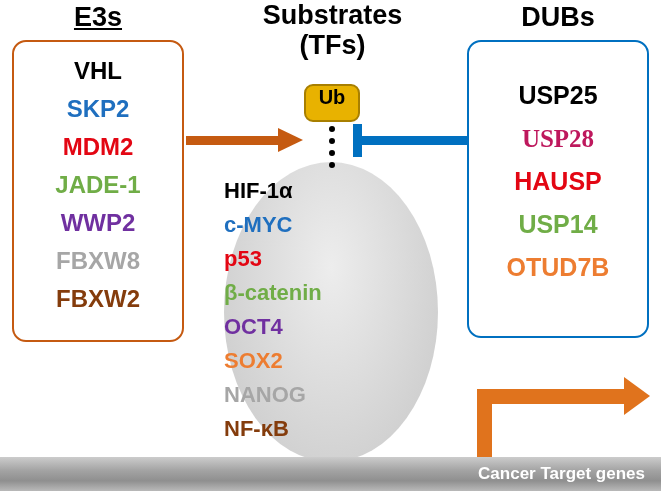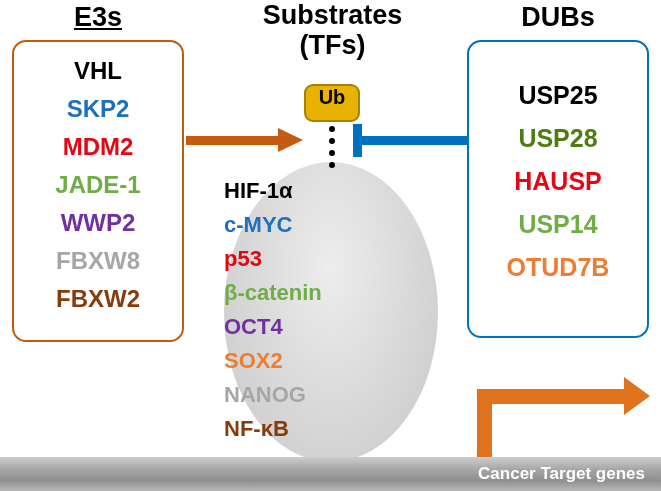--- a/index.html
+++ b/index.html
@@ -91,21 +91,21 @@
         <div style="color: rgb(112, 173, 71);">JADE-1</div>
         <div style="color: rgb(112, 48, 160);">WWP2</div>
         <div style="color: rgb(166, 166, 166);">FBXW8</div>
         <div style="color: rgb(132, 60, 12);">FBXW2</div>
       </div>
   </div>
 
   <div class="abs group-box" id="dubs-box">
     <div id="dubs-list">
         <div style="color: rgb(0, 0, 0);">USP25</div>
-        <div style="color: #4d7c0f;">USP28</div>
+        <div style="color: #be185d; font-family: Liberation Serif, serif;">USP28</div>
         <div style="color: rgb(227, 6, 19);">HAUSP</div>
         <div style="color: rgb(112, 173, 71);">USP14</div>
         <div style="color: rgb(237, 125, 49);">OTUD7B</div>
       </div>
   </div>
 
   <div class="abs" id="substrate-ellipse"></div>
   <div class="abs" id="substrates-list">
       <div style="color: rgb(0, 0, 0);">HIF-1α</div>
       <div style="color: rgb(31, 111, 191);">c-MYC</div>

